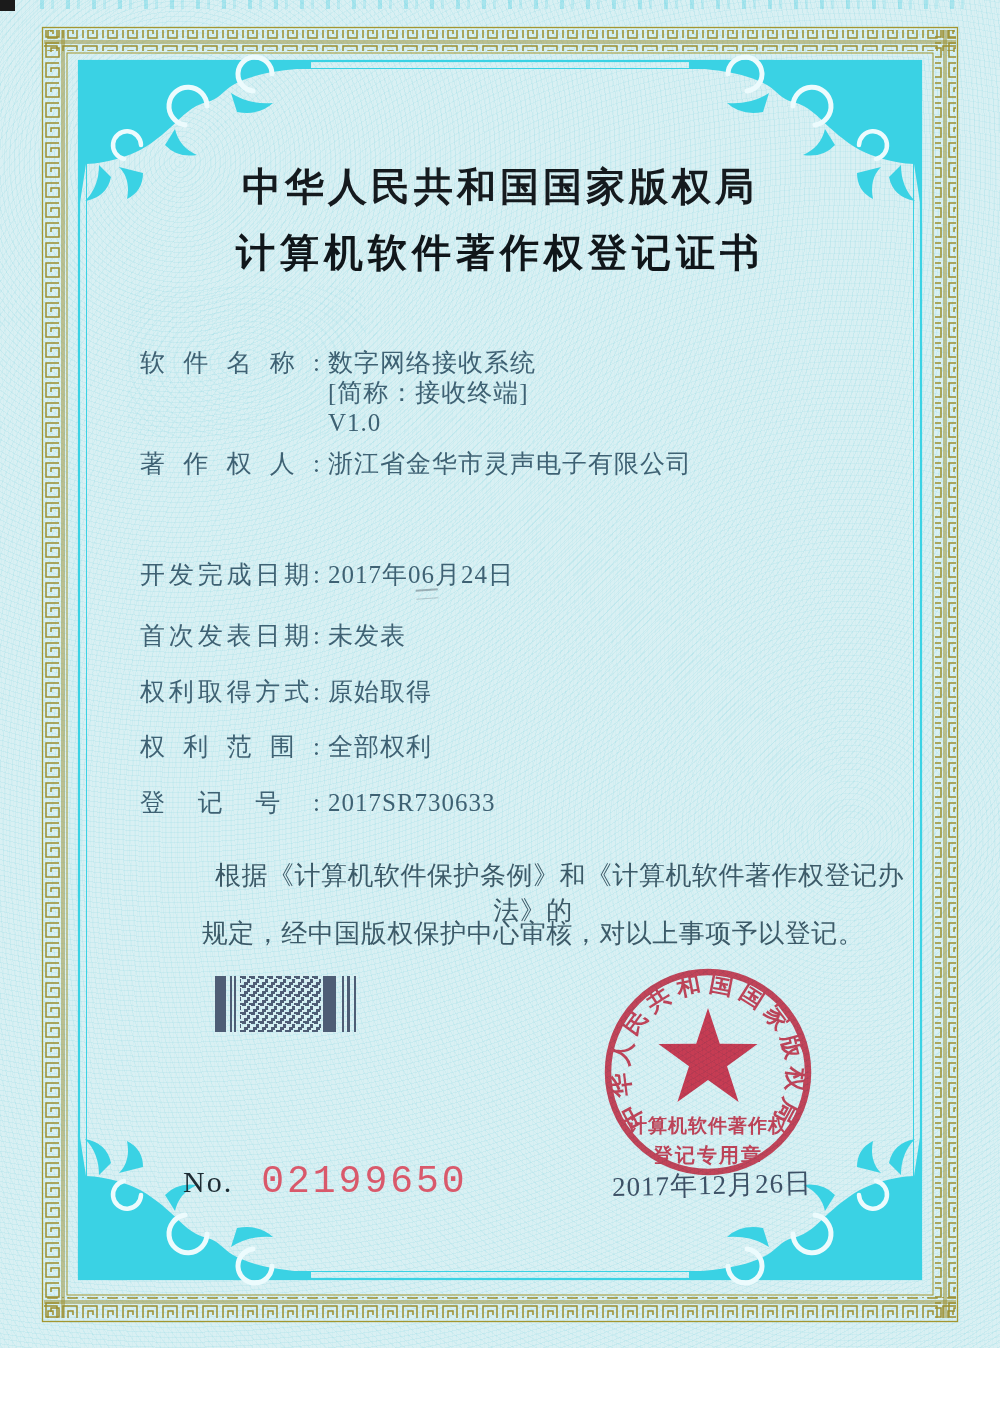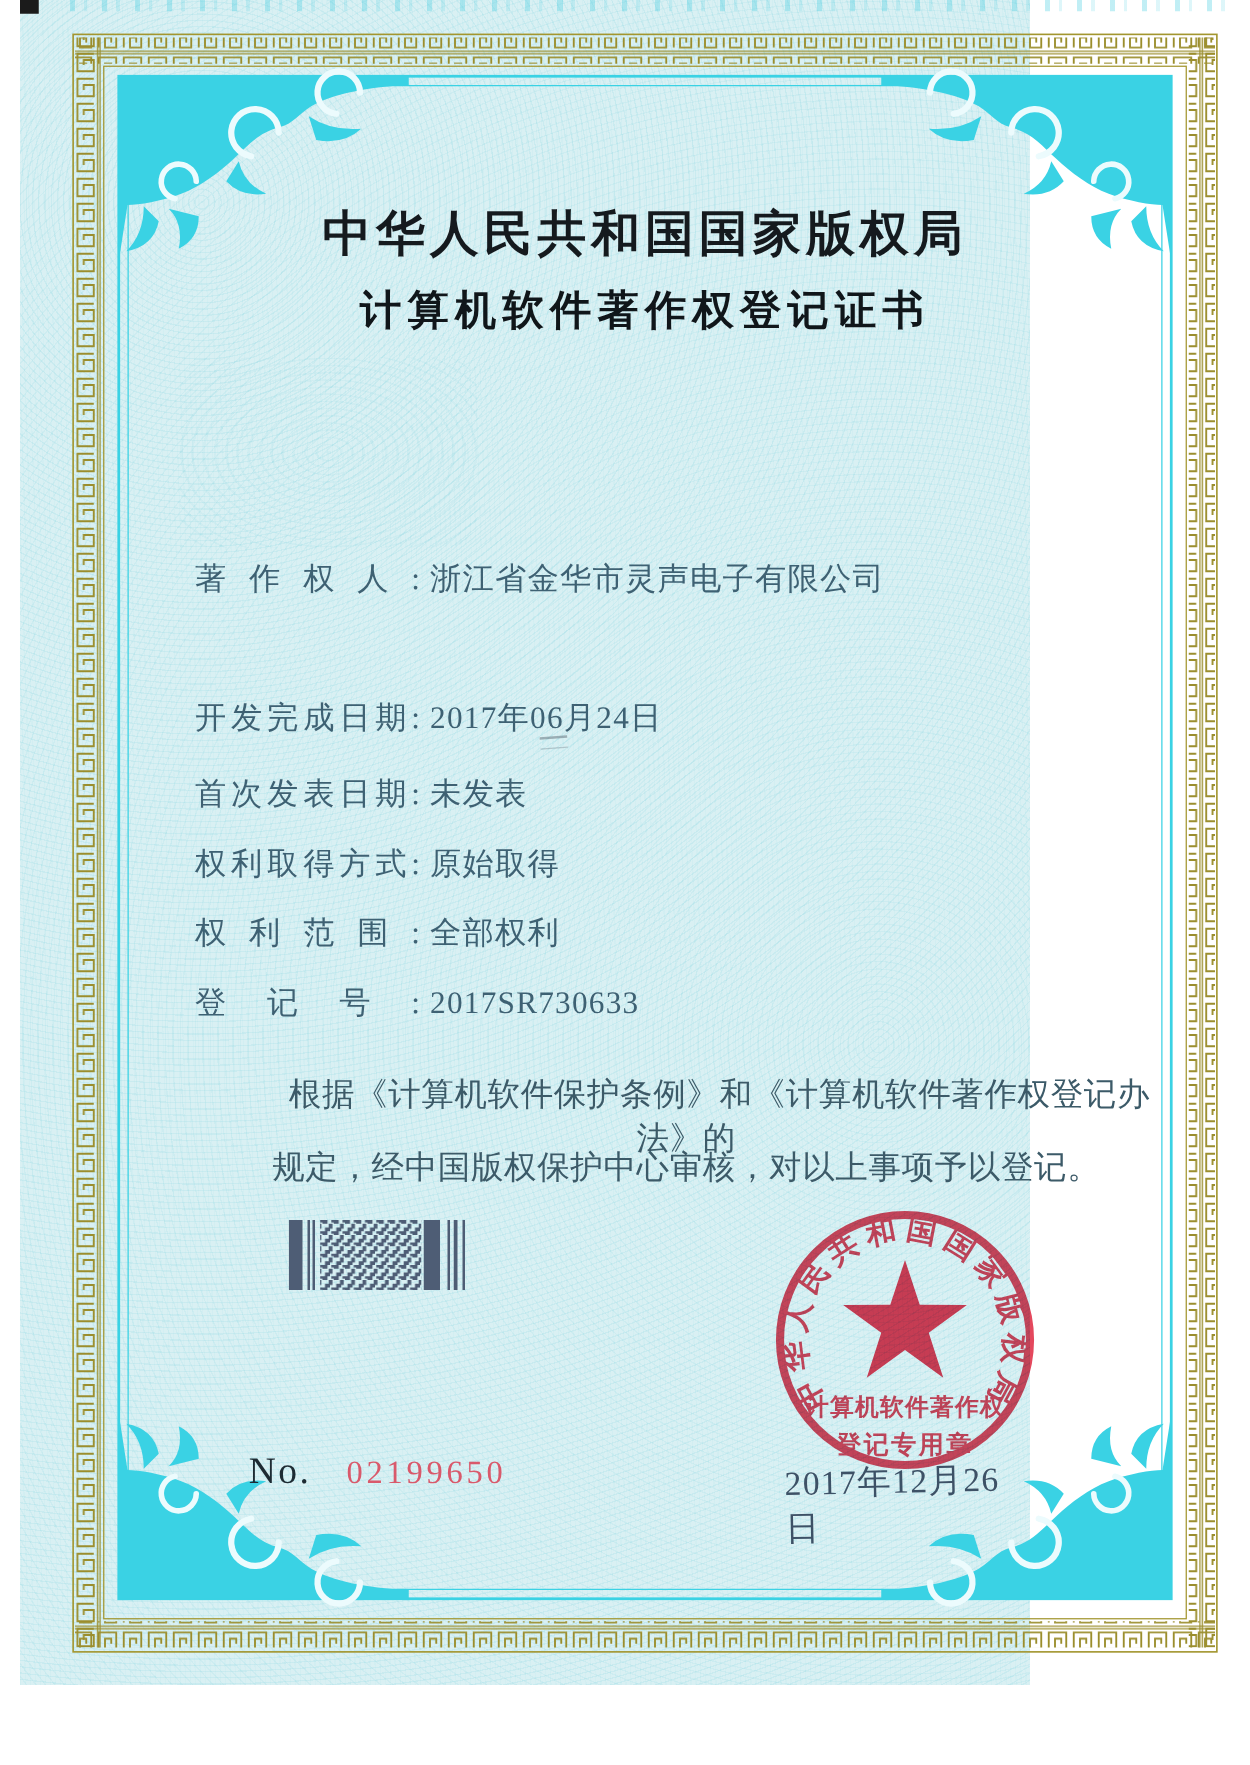--- a/index.html
+++ b/index.html
@@ -1,41 +1,41 @@
 <!DOCTYPE html>
 <html lang="zh"><head>
 <meta charset="utf-8">
 <style>
   html,body{margin:0;padding:0;background:#ffffff;}
   body{width:1000px;height:1412px;position:relative;overflow:hidden;
        font-family:"Liberation Serif","DejaVu Serif",serif;}
 
   
-  .paper{position:absolute;left:16px;top:0;width:808px;height:1348px;
+  .paper{position:absolute;left:0;top:0;width:1000px;height:1348px;
     background-color:#d9f0f3;
     background-image:
       repeating-radial-gradient(circle at 18% 12%, rgba(125,210,222,.17) 0 1px, rgba(0,0,0,0) 1px 5px),
       repeating-radial-gradient(circle at 85% 62%, rgba(125,210,222,.13) 0 1px, rgba(0,0,0,0) 1px 6px),
       repeating-linear-gradient(88deg, rgba(150,222,230,.10) 0 1px, rgba(0,0,0,0) 1px 4px);
   }
   .scan-corner{position:absolute;left:0;top:0;width:15px;height:11px;background:#1b1b1b;}
   .top-edge-pattern{position:absolute;left:40px;top:0;width:930px;height:9px;opacity:.5;
     background:repeating-linear-gradient(90deg, rgba(64,204,224,.65) 0 4px, transparent 4px 11px,
                rgba(64,204,224,.35) 11px 14px, transparent 14px 26px);}
   .frame-svg{position:absolute;left:0;top:0;}
 
   .watermark{position:absolute;left:128px;top:286px;width:238px;height:152px;border-radius:26px;
     opacity:.34;background:repeating-radial-gradient(ellipse at 50% 50%,
       rgba(90,195,212,.22) 0 2px, rgba(0,0,0,0) 2px 9px);}
 
   
   .authority{position:absolute;left:0;top:160px;width:1000px;text-align:center;
     font-size:39px;font-weight:bold;color:#151a1e;letter-spacing:4px;}
   .cert-title{position:absolute;left:0;top:226px;width:1000px;text-align:center;
-    font-size:33px;font-weight:bold;color:#10161a;letter-spacing:5px;}
+    font-size:39px;font-weight:bold;color:#10161a;letter-spacing:5px;}
   .certno-row{position:absolute;top:301px;right:95px;font-size:19px;color:#2f4d5a;
     letter-spacing:1px;}
   .certno-row .lbl{margin-right:14px;}
 
   
   .field-row{position:absolute;left:140px;display:flex;align-items:flex-start;
     color:#3e6173;font-size:25px;line-height:30px;}
   .flabel{display:inline-block;width:180px;text-align:justify;text-align-last:justify;
     letter-spacing:0;}
   .fvalue{margin-left:8px;letter-spacing:1px;white-space:nowrap;}
@@ -53,22 +53,22 @@
   .barcode{position:absolute;left:215px;top:976px;}
 
   
   .seal{position:absolute;left:596px;top:960px;mix-blend-mode:multiply;opacity:.93;}
   .seal-date{position:absolute;left:612px;top:1167px;font-size:27px;color:#3d5166;
     letter-spacing:1px;transform:rotate(-1.2deg);}
 
   
   .serial-row{position:absolute;left:183px;top:1160px;display:flex;align-items:baseline;}
   .serial-no{font-size:30px;color:#1d2b33;letter-spacing:2px;}
-  .serial-num{margin-left:28px;font-family:Liberation Serif, serif;
-    font-size:26px;color:#d9596b;letter-spacing:3px;font-weight:normal;}
+  .serial-num{margin-left:28px;font-family:Liberation Mono, monospace;
+    font-size:38px;color:#d9596b;letter-spacing:3px;font-weight:normal;}
 </style>
 </head>
 <body>
 
 <div class="paper">
 
   <div class="top-edge-pattern"></div>
 
   <svg class="frame-svg" width="1000" height="1348" viewBox="0 0 1000 1348">
     <defs>
@@ -108,20 +108,28 @@
     <use href="#corn" transform="translate(79,1279) scale(1,-1)"></use>
     <use href="#corn" transform="translate(921,1279) scale(-1,-1)"></use>
   </svg>
 
   <div class="scan-corner"></div>
   <div class="watermark"></div>
 
   <div class="authority">中华人民共和国国家版权局</div>
   <div class="cert-title">计算机软件著作权登记证书</div>
 
+  <div class="field-row" style="top:348px">
+    <span class="flabel">软件名称:</span>
+    <span class="fvalue">
+      <div>数字网络接收系统</div>
+      <div>[简称：接收终端]</div>
+      <div>V1.0</div>
+    </span>
+  </div>
   <div class="field-row" style="top:449px">
     <span class="flabel">著作权人:</span>
     <span class="fvalue">浙江省金华市灵声电子有限公司</span>
   </div>
   <div class="field-row" style="top:560px">
     <span class="flabel">开发完成日期:</span>
     <span class="fvalue">2017年06月24日</span>
   </div>
   <div class="field-row" style="top:677px">
     <span class="flabel">权利取得方式:</span>

